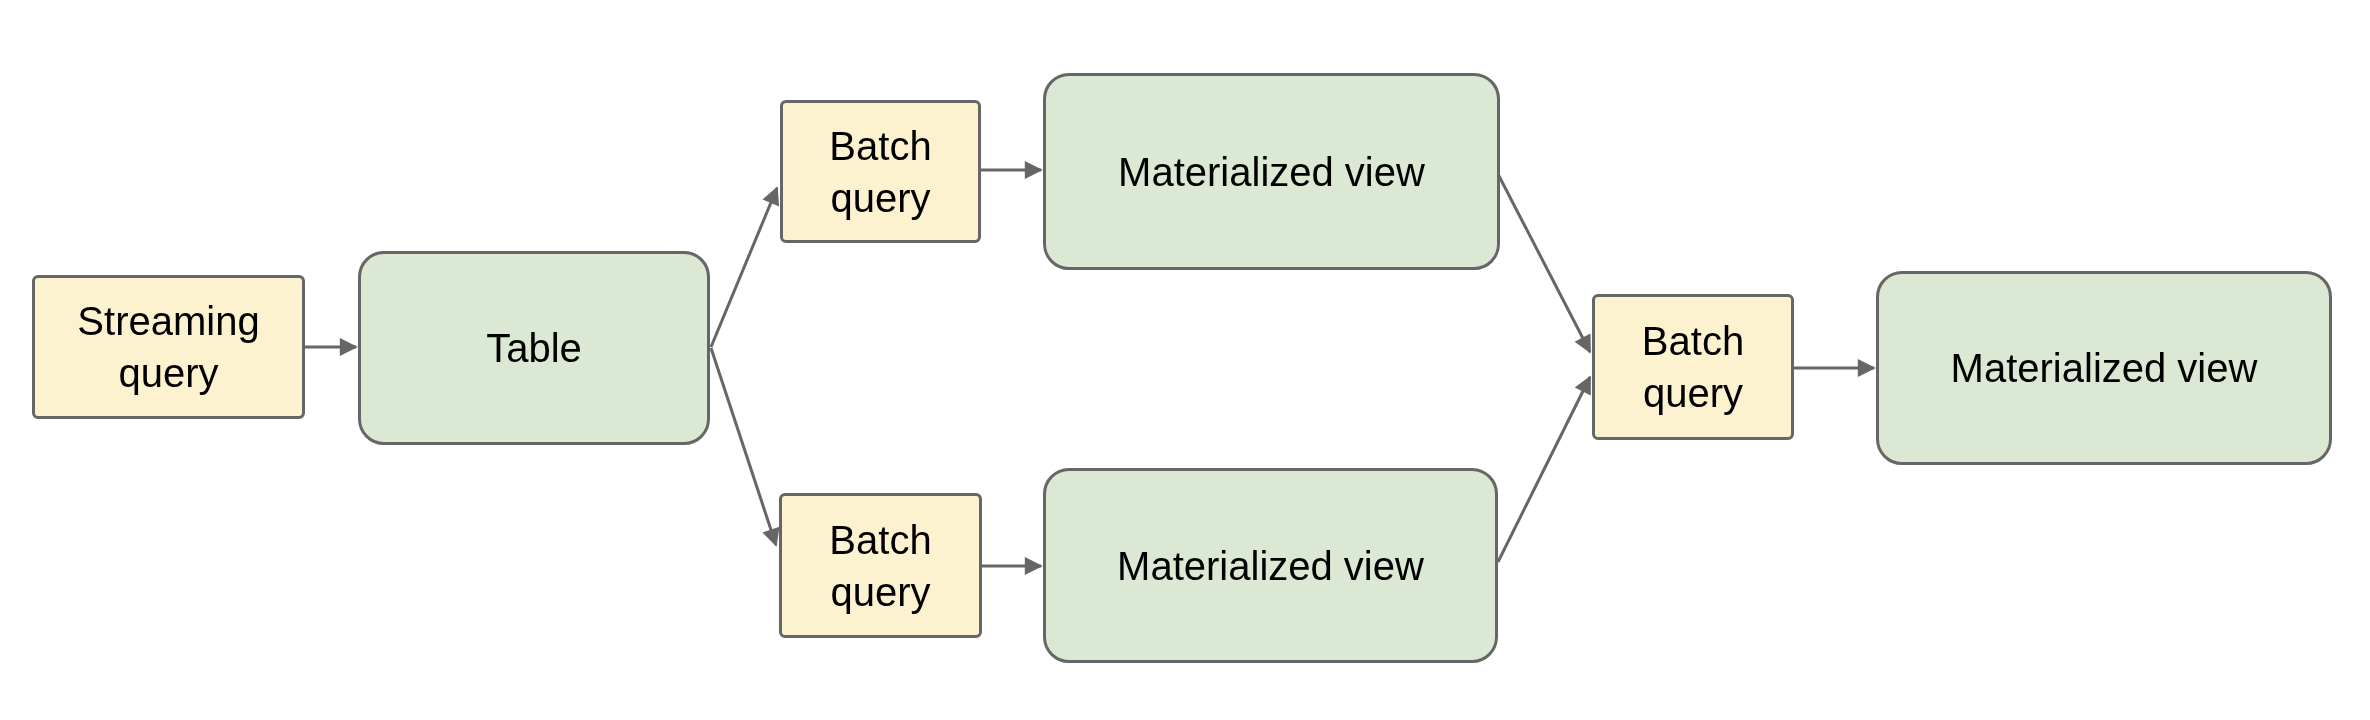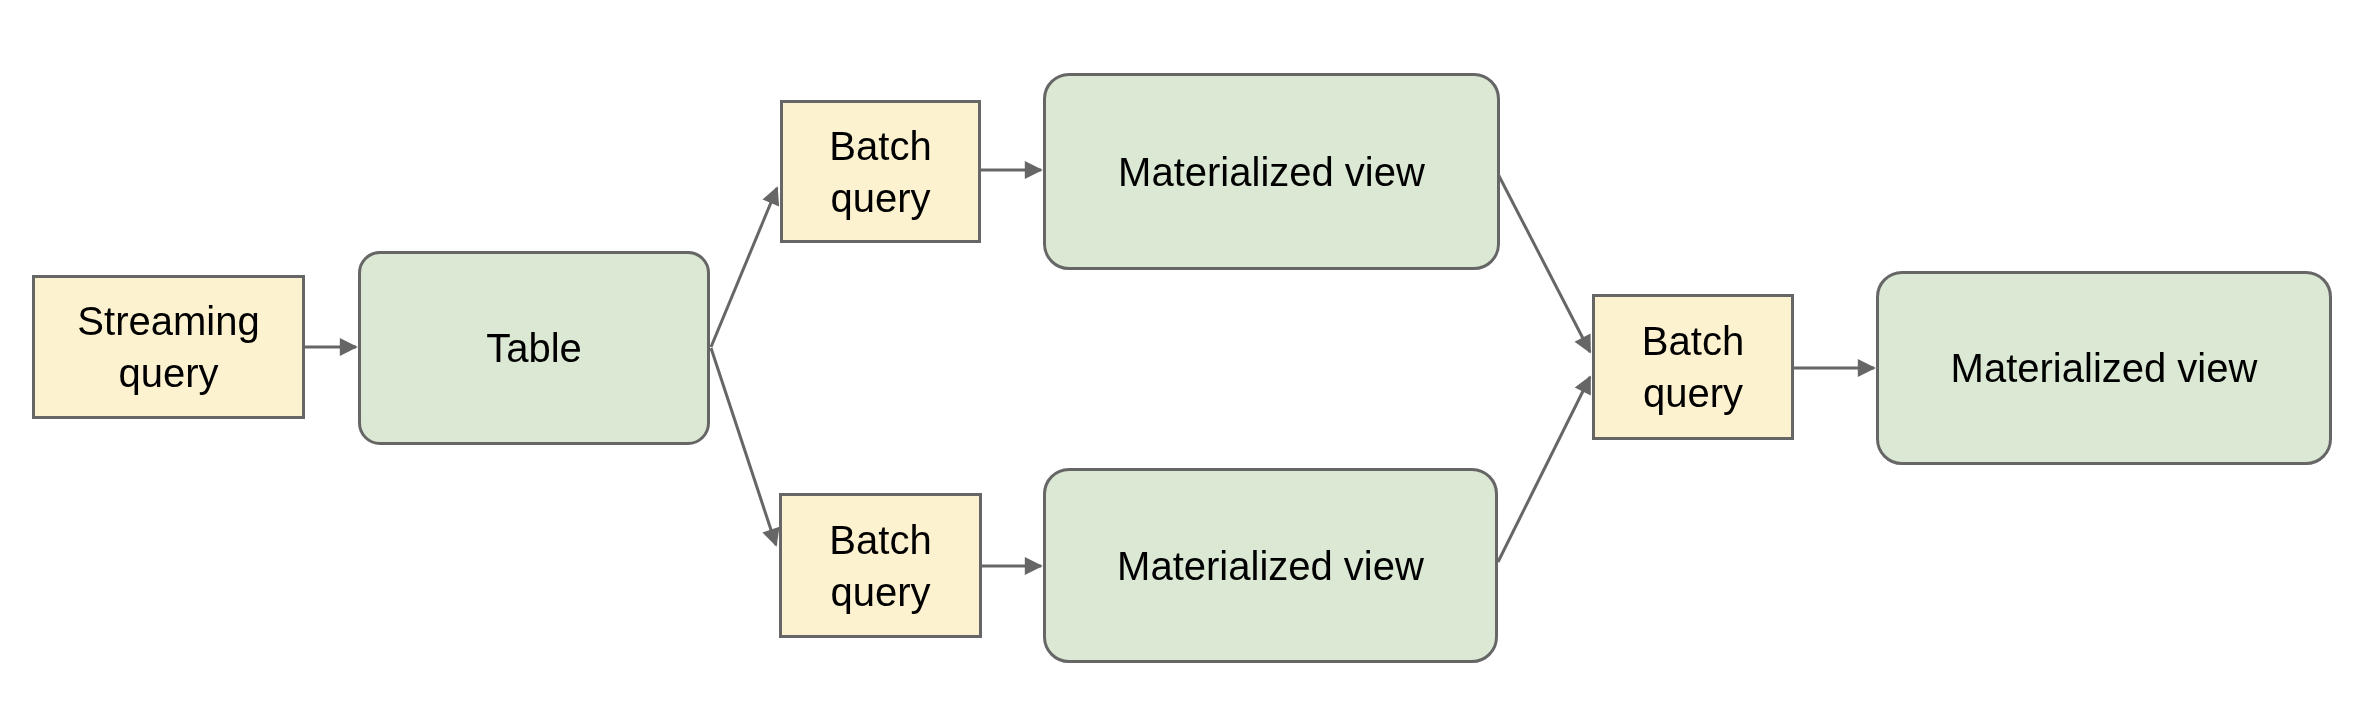--- a/index.html
+++ b/index.html
@@ -37,21 +37,21 @@
     justify-content: center;
     text-align: center;
     border: 3px solid var(--border, #666666);
     color: var(--text, #000000);
     font-size: 40px;
     line-height: 1.3;
     padding: 0 14px;
   }
   .node.query {
     background: var(--query_fill, #fff2cc);
-    border-radius: 0;
+    border-radius: 6px;
   }
   .node.storage {
     background: var(--view_fill, #d9ead3);
     border-radius: 26px;
     text-align: right;
   }
 </style>
 </head>
 <body>
 
@@ -70,21 +70,21 @@
     <line x1="982" y1="566" x2="1041" y2="566" marker-end="url(#arrowhead)"></line>
     <line x1="1498" y1="174" x2="1590" y2="352" marker-end="url(#arrowhead)"></line>
     <line x1="1498" y1="562" x2="1590" y2="377" marker-end="url(#arrowhead)"></line>
     <line x1="1794" y1="368" x2="1874" y2="368" marker-end="url(#arrowhead)"></line>
   </svg>
 
   <div class="node query" style="left:32px; top:275px; width:273px; height:144px;">
     <span>Streaming query</span>
   </div>
 
-  <div class="node storage" style="left:358px; top:251px; width:352px; height:194px;border-radius:22px;">
+  <div class="node storage" style="left:358px; top:251px; width:352px; height:194px;">
     <span>Table</span>
   </div>
 
   <div class="node query" style="left:780px; top:100px; width:201px; height:143px;">
     <span>Batch query</span>
   </div>
 
   <div class="node storage" style="left:1043px; top:73px; width:457px; height:197px;">
     <span>Materialized view</span>
   </div>

